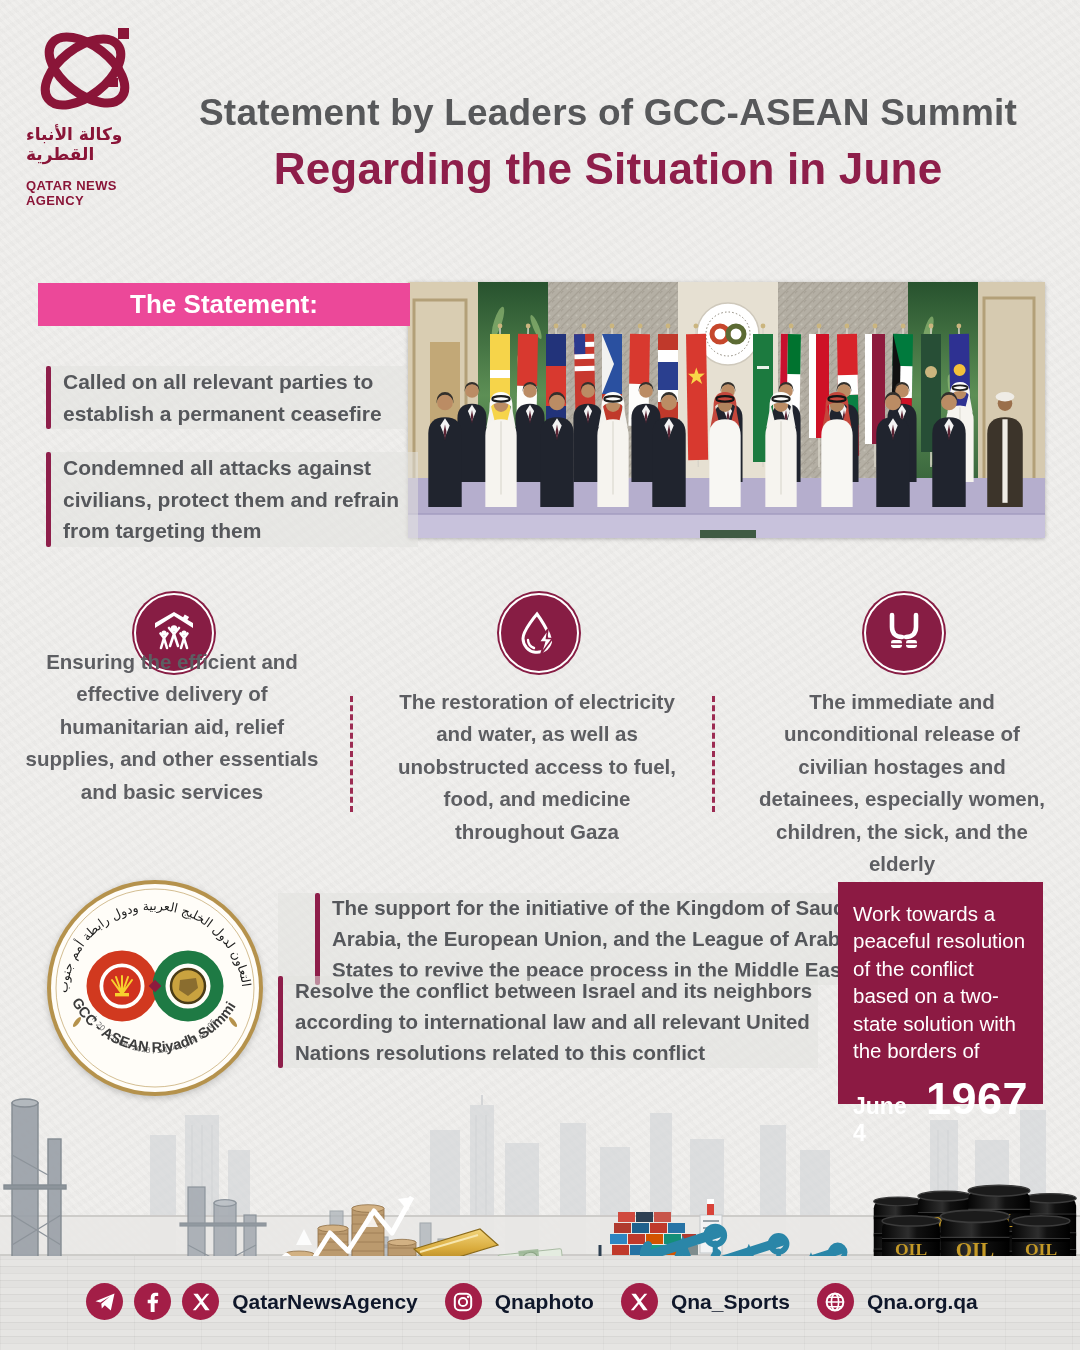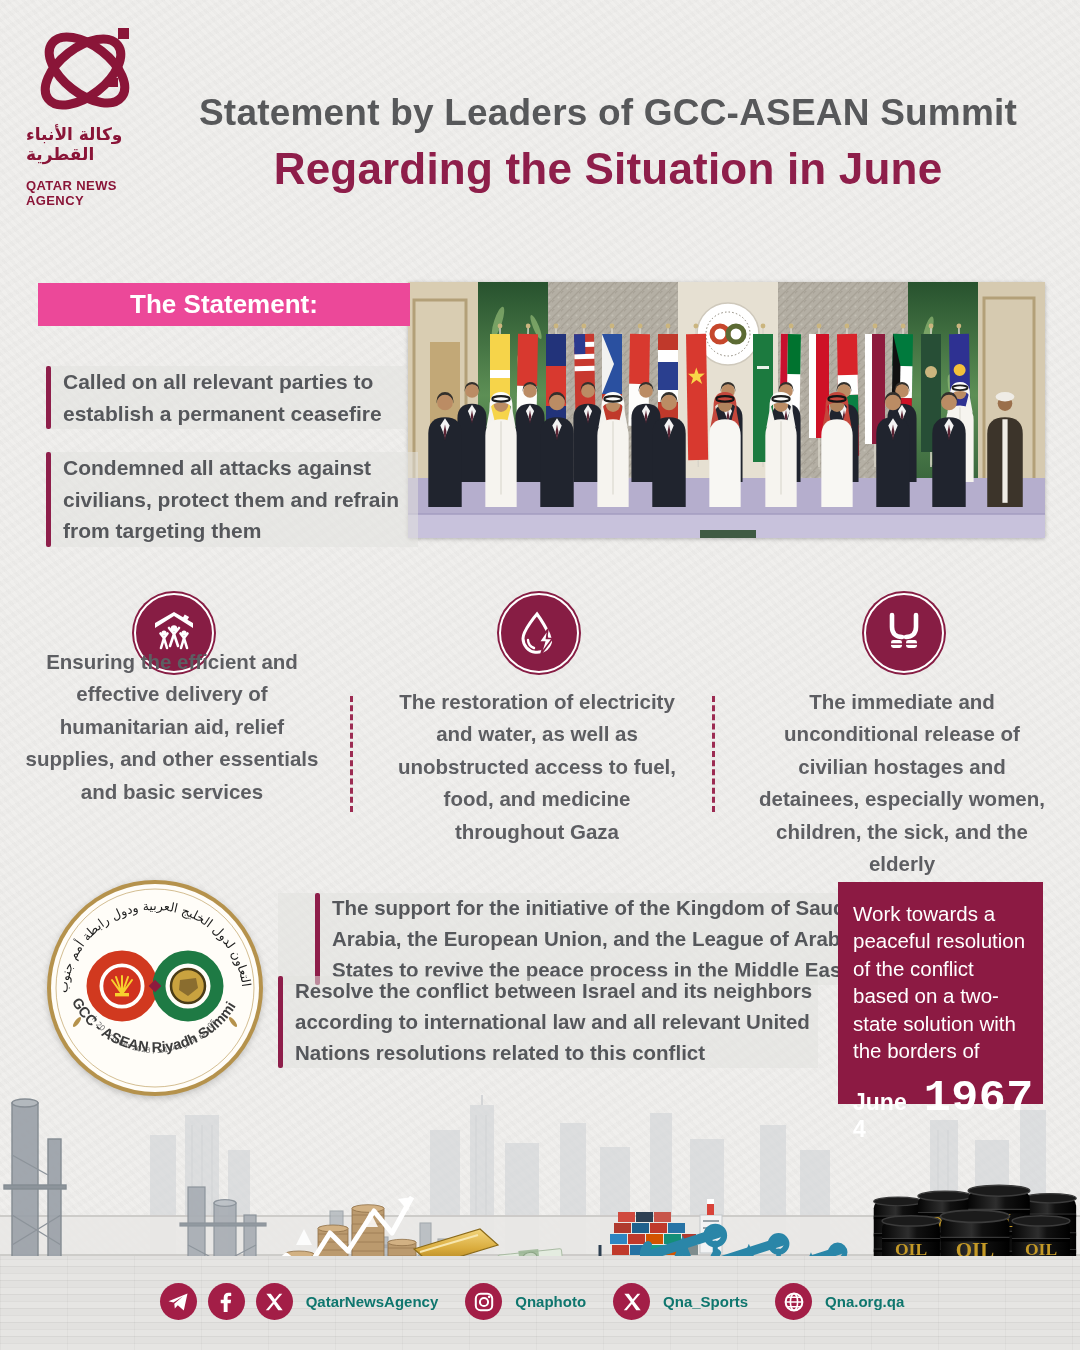--- a/index.html
+++ b/index.html
@@ -39,33 +39,33 @@
 
   
   .low-bullet .txt{font-size:20.5px;}
   .b3{left:278px;top:893px;width:540px;padding-left:37px;}
   .b4{left:278px;top:976px;width:540px;}
   .highlight{left:838px;top:882px;width:205px;height:222px;background:#8c1a43;color:#fff;
              padding:18px 15px 0 15px;box-sizing:border-box;z-index:6;}
   .highlight .t{font-size:20.5px;line-height:1.34;}
   .highlight .date-row{display:flex;align-items:baseline;gap:17px;margin-top:8px;}
   .highlight .d{font-size:23px;font-weight:bold;}
-  .highlight .y{font-size:45px;font-weight:bold;letter-spacing:.5px;font-family:Liberation Mono, monospace;}
+  .highlight .y{font-size:45px;font-weight:bold;letter-spacing:.5px;}
   .summit-logo{left:43px;top:876px;width:224px;height:224px;z-index:6;filter:drop-shadow(0 2px 3px rgba(0,0,0,.2));}
 
   
   .scene{left:0;top:1095px;width:1080px;height:255px;z-index:1;}
   .ground{left:0;top:1256px;width:1080px;height:94px;z-index:2;
      background:
        repeating-linear-gradient(90deg, rgba(0,0,0,.03) 0 1px, transparent 1px 67px),
        repeating-linear-gradient(0deg, #e6e5e3 0 6px, #dddcda 6px 7px, #e2e1df 7px 13px, #d8d7d5 13px 14px);}
   .footer-row{left:0;top:1283px;width:1080px;display:flex;justify-content:center;align-items:center;gap:11px;z-index:7;}
   .soc{width:37px;height:37px;border-radius:50%;background:#a31e47;display:flex;align-items:center;justify-content:center;flex:none;}
   .soc svg{display:block;}
-  .soc-label{font-size:15px;font-weight:bold;color:#0f766e;margin:0 16px 0 2px;}
+  .soc-label{font-size:21px;font-weight:bold;color:#0f172a;margin:0 16px 0 2px;}
 </style>
 </head>
 <body>
 
 <div class="paper"></div>
 
 <div class="abs qna-logo">
   <svg width="118" height="92" viewBox="0 0 118 92">
     <g fill="none" stroke="#8a1538" stroke-width="9">
       <ellipse cx="57" cy="46" rx="44" ry="24" transform="rotate(-38 57 46)"></ellipse>

